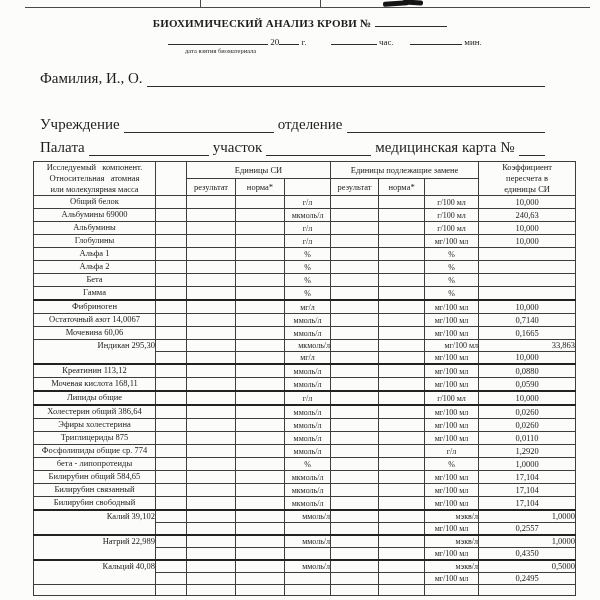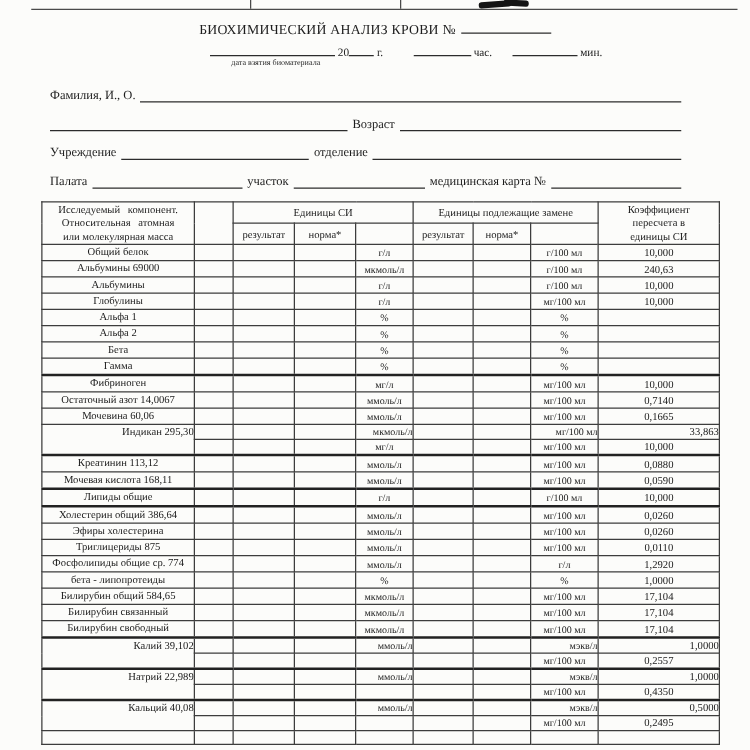--- a/index.html
+++ b/index.html
@@ -10,30 +10,30 @@
   }
   
   .remnant-line{position:absolute;left:25px;top:7px;width:565px;height:0;border-top:1px solid #4a4a4a;}
   .tick{position:absolute;top:0;width:0;height:7px;border-left:1px solid #4a4a4a;}
   .tick.t1{left:200px;} .tick.t2{left:320px;}
   .scribble{position:absolute;left:383px;top:0;width:42px;height:7px;}
   .scribble i{position:absolute;background:#141414;border-radius:2px;display:block;}
   .scribble i:nth-child(1){left:0;top:1px;width:26px;height:5px;transform:rotate(-4deg);}
   .scribble i:nth-child(2){left:20px;top:0;width:20px;height:5px;transform:rotate(3deg);}
   
-  .title-row{position:absolute;left:0;top:16px;width:600px;text-align:center;font-weight:normal;font-size:11px;letter-spacing:.2px;white-space:nowrap;}
+  .title-row{position:absolute;left:0;top:16px;width:600px;text-align:center;font-weight:bold;font-size:11px;letter-spacing:.2px;white-space:nowrap;}
   .ul{display:inline-block;border-bottom:1px solid #2c2c2c;height:10px;vertical-align:baseline;}
   .title-blank{width:72px;margin-left:4px;}
   
   .date-row{position:absolute;left:168px;top:34px;font-size:9px;white-space:nowrap;}
   .date-row .b1{width:100px;} .date-row .b2{width:20px;} .date-row .b3{width:46px;} .date-row .b4{width:52px;}
   .date-row .gap1{display:inline-block;width:22px;} .date-row .gap2{display:inline-block;width:14px;}
   .date-caption{position:absolute;left:185px;top:47px;font-size:6.5px;color:#2a2a2a;}
   
-  .field-row{position:absolute;left:40px;width:505px;display:flex;align-items:flex-end;font-size:10px;white-space:nowrap;justify-content:space-between;}
+  .field-row{position:absolute;left:40px;width:505px;display:flex;align-items:flex-end;font-size:15px;white-space:nowrap;justify-content:space-between;}
   .field-row .ul{flex:1;height:11px;}
   .field-row .ul.fixed{flex:none;}
   .field-row span.lbl{padding:0 4px 0 0;}
   .field-row span.lbl.mid{padding:0 4px;}
   .f1{top:70px;} .f2{top:93px;} .f3{top:116px;} .f4{top:139px;}
   
   table.biochem{
     position:absolute;left:33px;top:161px;width:542px;
     border-collapse:collapse;table-layout:fixed;
     font-size:8.5px;color:#1b1b1b;
@@ -78,25 +78,20 @@
     <span>г.</span><span class="gap1"></span>
     <span class="ul b3"></span>
     <span>час.</span><span class="gap2"></span>
     <span class="ul b4"></span>
     <span>мин.</span>
   </div>
   <div class="date-caption">дата взятия биоматериала</div>
 
   <div class="field-row f1">
     <span class="lbl">Фамилия, И., О.</span>
-    <span class="ul"></span>
-  </div>
-  <div class="field-row f2">
-    <span class="ul fixed" style="width:238px"></span>
-    <span class="lbl mid">Возраст</span>
     <span class="ul"></span>
   </div>
   <div class="field-row f3">
     <span class="lbl">Учреждение</span>
     <span class="ul fixed" style="width:150px"></span>
     <span class="lbl mid">отделение</span>
     <span class="ul"></span>
   </div>
   <div class="field-row f4">
     <span class="lbl">Палата</span>

